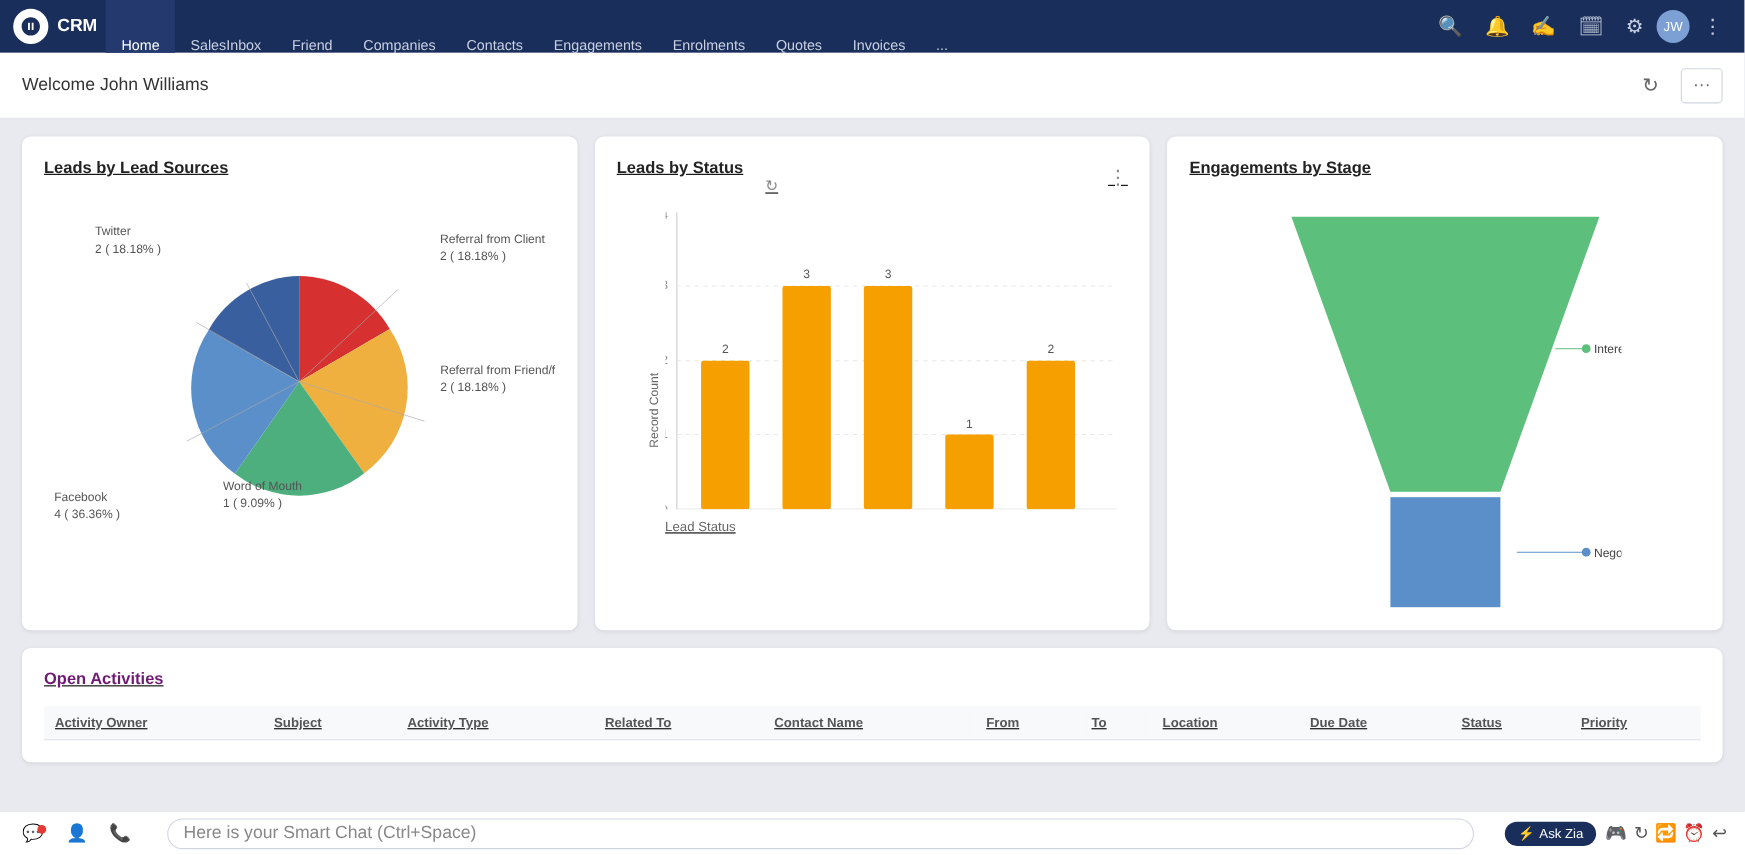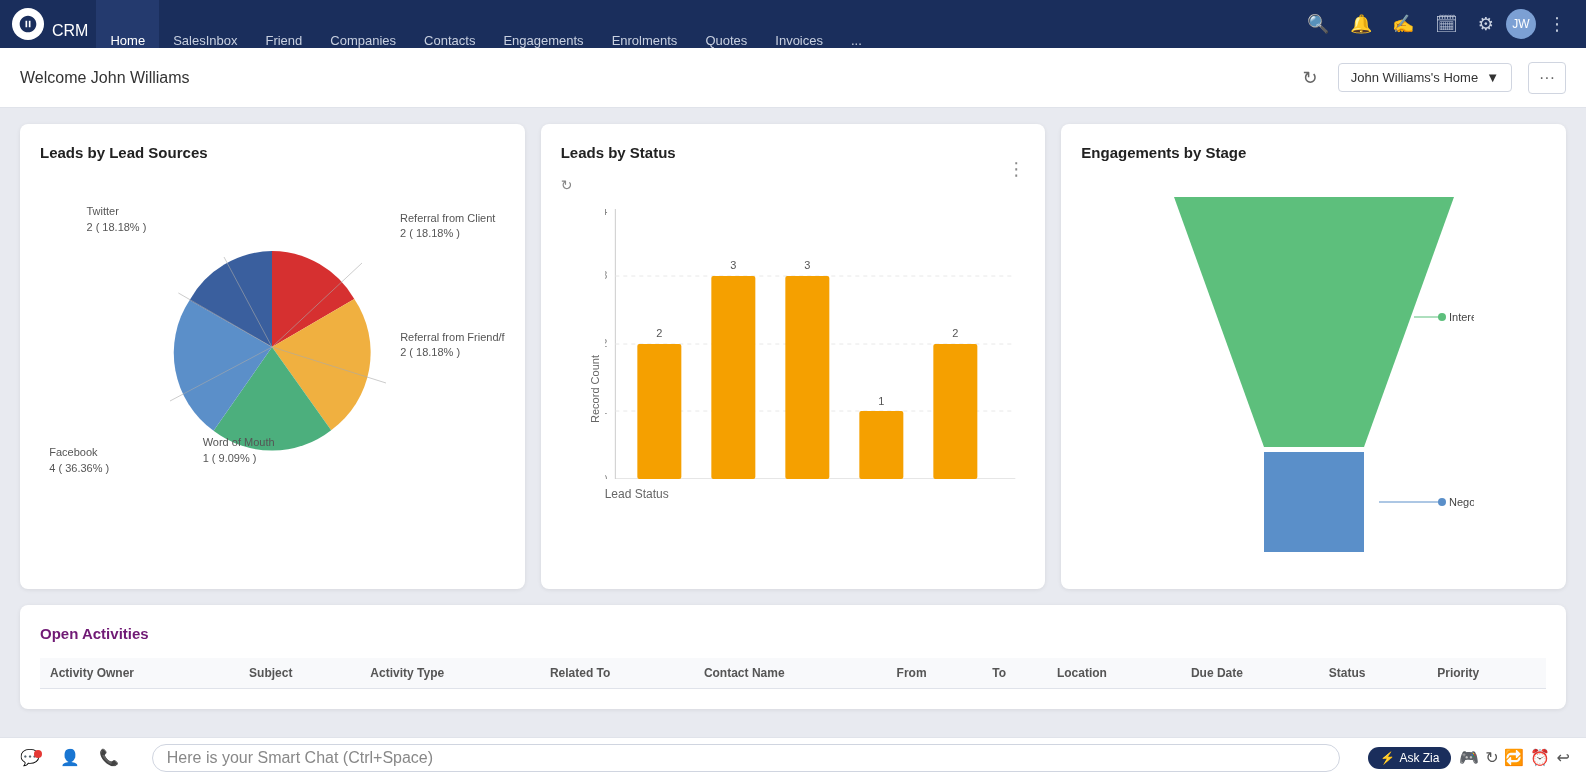--- a/index.html
+++ b/index.html
@@ -8,22 +8,22 @@
     
     .topnav {
       background: #1a2e5c;
       height: 48px;
       display: flex;
       align-items: center;
       padding: 0 12px;
       gap: 0;
     }
     .topnav-logo {
-      display: flex; align-items: flex-end; gap: 8px;
-      color: white; font-size: 16px; font-weight: normal;
+      display: flex; align-items: center; gap: 8px;
+      color: white; font-size: 16px; font-weight: bold;
       margin-right: 8px;
     }
     .topnav-logo-icon {
       width: 32px; height: 32px; background: white; border-radius: 50%;
       display: flex; align-items: center; justify-content: center;
     }
     .topnav-logo-icon svg { width: 20px; height: 20px; }
     .topnav-item {
       color: #c8d0e0; font-size: 13px; padding: 0 14px; height: 48px;
       display: flex; align-items: flex-end; cursor: pointer; white-space: nowrap;
@@ -70,42 +70,42 @@
       font-size: 13px; color: #333; cursor: pointer; display: flex; align-items: center; gap: 8px;
       background: white;
     }
     .header-more-btn {
       border: 1px solid #d0d5e0; border-radius: 4px; padding: 6px 10px;
       font-size: 16px; color: #666; cursor: pointer; background: white;
       display: flex; align-items: center;
     }
 
     
-    .main-content { padding: 16px 20px; }
+    .main-content { padding: 16px 20px; text-decoration: underline; }
 
     
     .charts-row {
       display: grid;
       grid-template-columns: 1fr 1fr 1fr;
       gap: 16px;
       margin-bottom: 16px;
     }
     .chart-card {
       background: white; border-radius: 8px; padding: 20px;
       box-shadow: 0 1px 4px rgba(0,0,0,0.08);
       min-height: 440px;
     }
     .chart-title {
       font-size: 15px; font-weight: 600; color: #222; margin-bottom: 16px;
     }
     .chart-title-row {
       display: flex; align-items: center; justify-content: space-between;
       margin-bottom: 16px;
     }
-    .chart-title-left { display: flex; align-items: flex-start; gap: 0; flex-direction: column; }
+    .chart-title-left { display: flex; align-items: flex-end; gap: 20px; }
     .chart-menu-icon { color: #888; font-size: 18px; cursor: pointer; }
 
     
     .pie-container {
       display: flex; align-items: center; justify-content: center;
       height: 340px; position: relative;
     }
     .pie-label {
       position: absolute; font-size: 11px; color: #555; white-space: nowrap; line-height: 1.4;
     }
@@ -209,24 +209,20 @@
     <div class="topnav-icon-btn">⚙</div>
     <div class="avatar">JW</div>
     <div class="topnav-icon-btn">⋮</div>
   </div>
 </nav>
 
 <div class="header-bar">
   <span class="header-title">Welcome John Williams</span>
   <div class="header-spacer"></div>
   <span class="header-refresh">↻</span>
-  <div class="header-home-dropdown">
-    <span>John Williams's Home</span>
-    <span>▼</span>
-  </div>
   <div class="header-more-btn">
     <span>···</span>
   </div>
 </div>
 
 <div class="main-content">
 
   <div class="charts-row">
 
     <div class="chart-card">

